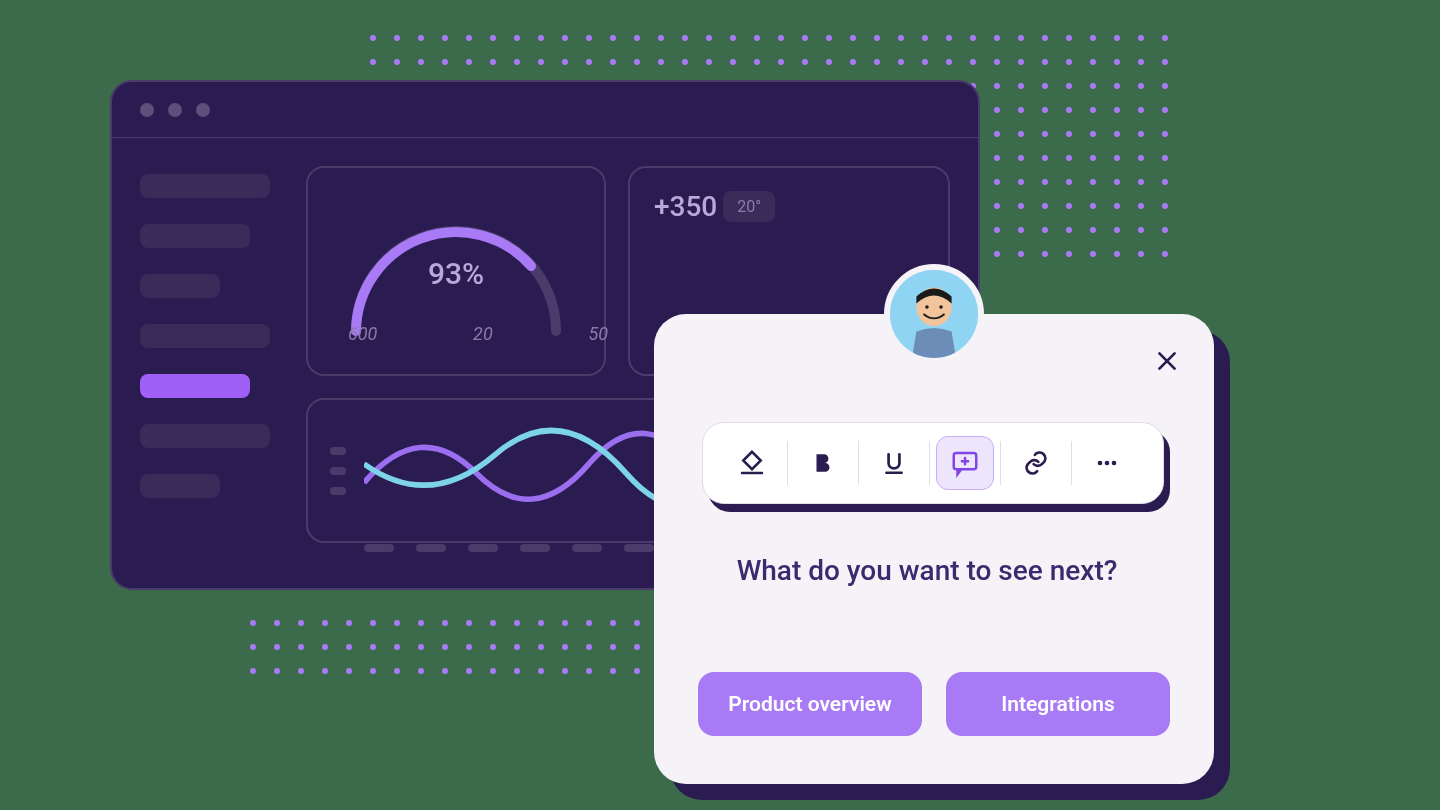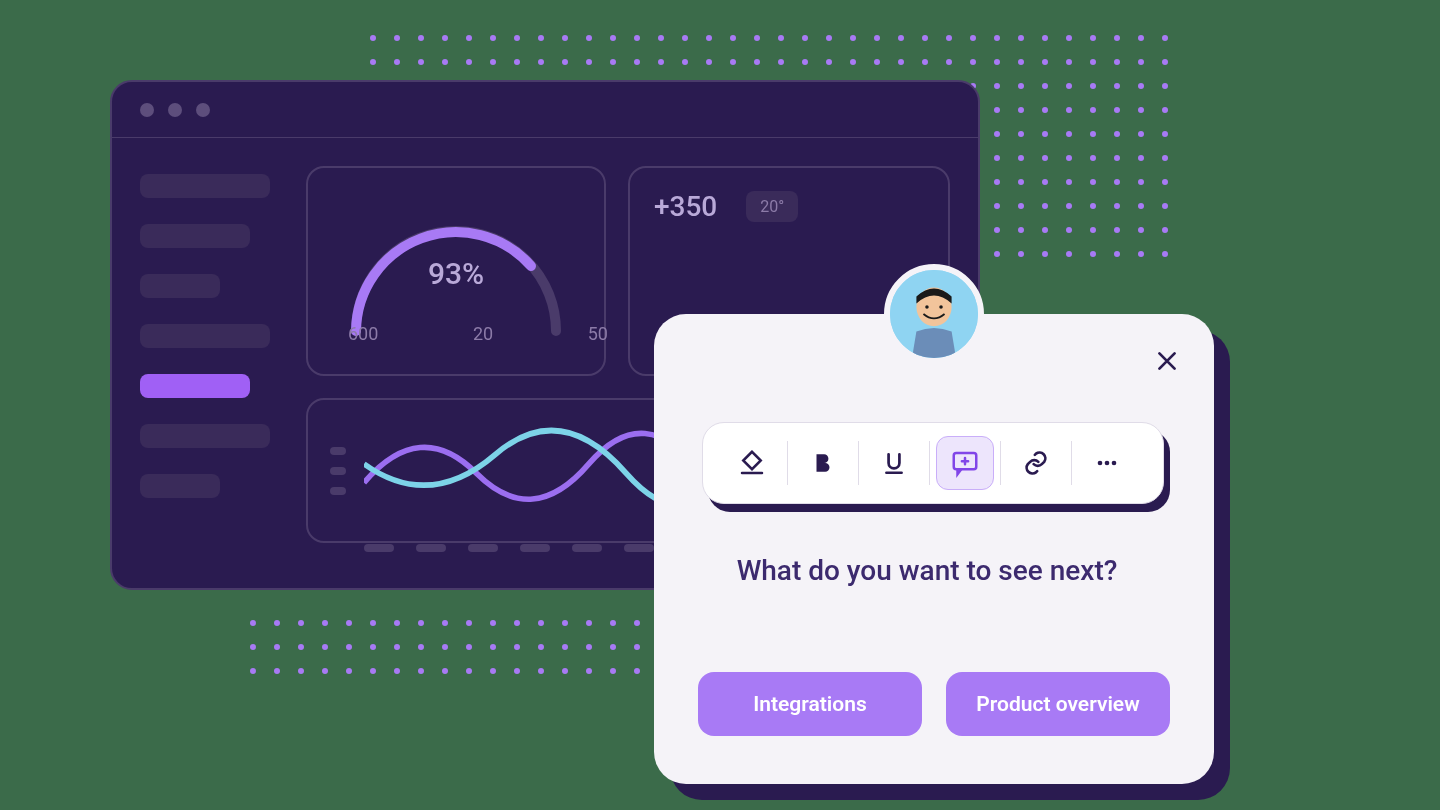--- a/index.html
+++ b/index.html
@@ -21,25 +21,25 @@
 .side-item.mid { width: 110px; }
 .side-item.long { width: 130px; }
 
 .main { flex: 1; padding: 28px 28px 28px 4px; display: flex; flex-direction: column; gap: 22px; }
 .row { display: flex; gap: 22px; }
 
 .card { background: #2a1b50; border: 2px solid #4a3b6a; border-radius: 18px; }
 .gauge-card { width: 300px; height: 210px; display: flex; flex-direction: column; align-items: center; justify-content: center; position: relative; }
 .gauge-svg { width: 260px; height: 150px; }
 .gauge-val { position: absolute; top: 88px; left: 50%; transform: translateX(-50%); color: #b9a9d8; font-size: 30px; font-weight: 500; }
-.gauge-labels { position: absolute; top: 155px; width: 260px; left: 40px; color: #8c7ba8; font-size: 18px; display: flex; justify-content: space-between; }
+.gauge-labels { position: absolute; top: 155px; width: 260px; left: 40px; color: #8c7ba8; font-size: 18px; display: flex; justify-content: space-between; font-style: italic; }
 .gauge-labels span:nth-child(2){ }
 
 .stat-card { flex: 1; height: 210px; padding: 22px 24px; }
-.stat-top { display: flex; align-items: center; gap: 29px; }
+.stat-top { display: flex; align-items: center; gap: 6px; }
 .stat-val { color: #b9a9d8; font-size: 28px; font-weight: 500; }
 .stat-badge { background: #3a2b5a; color: #8c7ba8; border-radius: 8px; padding: 6px 14px; font-size: 16px; }
 
 .wave-card { height: 145px; width: 100%; display: flex; align-items: center; padding: 0 22px; gap: 18px; }
 .legend { display: flex; flex-direction: column; gap: 12px; }
 .legend .bar { width: 16px; height: 8px; border-radius: 4px; background: #4a3b6a; }
 .wave-svg { flex: 1; height: 100px; }
 
 .popup-shadow { position: absolute; top: 330px; left: 670px; width: 560px; height: 470px; background: #2a1b50; border-radius: 32px; }
 .popup { position: absolute; top: 314px; left: 654px; width: 560px; height: 470px; background: #f5f3f8; border-radius: 32px; padding: 90px 44px 40px; }
@@ -580,16 +580,16 @@
     <div class="tool">
       <svg width="28" height="28" viewBox="0 0 24 24" fill="currentColor">
           <circle cx="6" cy="12" r="2"></circle>
           <circle cx="12" cy="12" r="2"></circle>
           <circle cx="18" cy="12" r="2"></circle>
         </svg>
     </div>
   </div>
   <div class="prompt">What do you want to see next?</div>
   <div class="buttons">
+    <div class="btn">Product overview</div>
     <div class="btn">Integrations</div>
-    <div class="btn">Product overview</div>
   </div>
 </div>
 
 </body></html>

